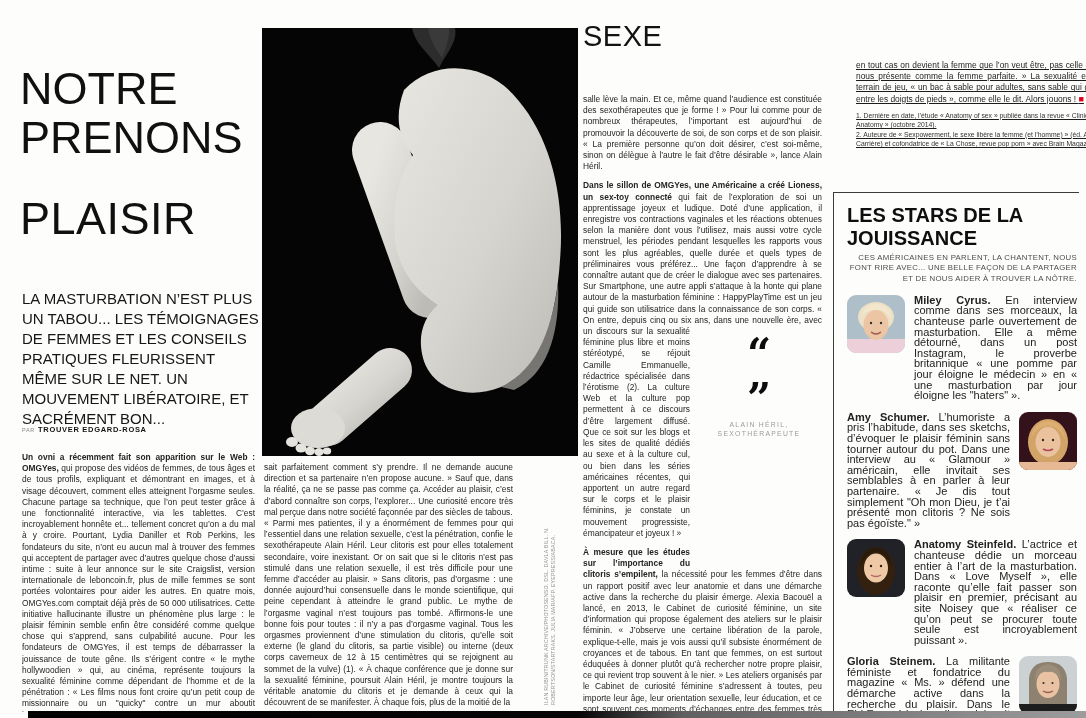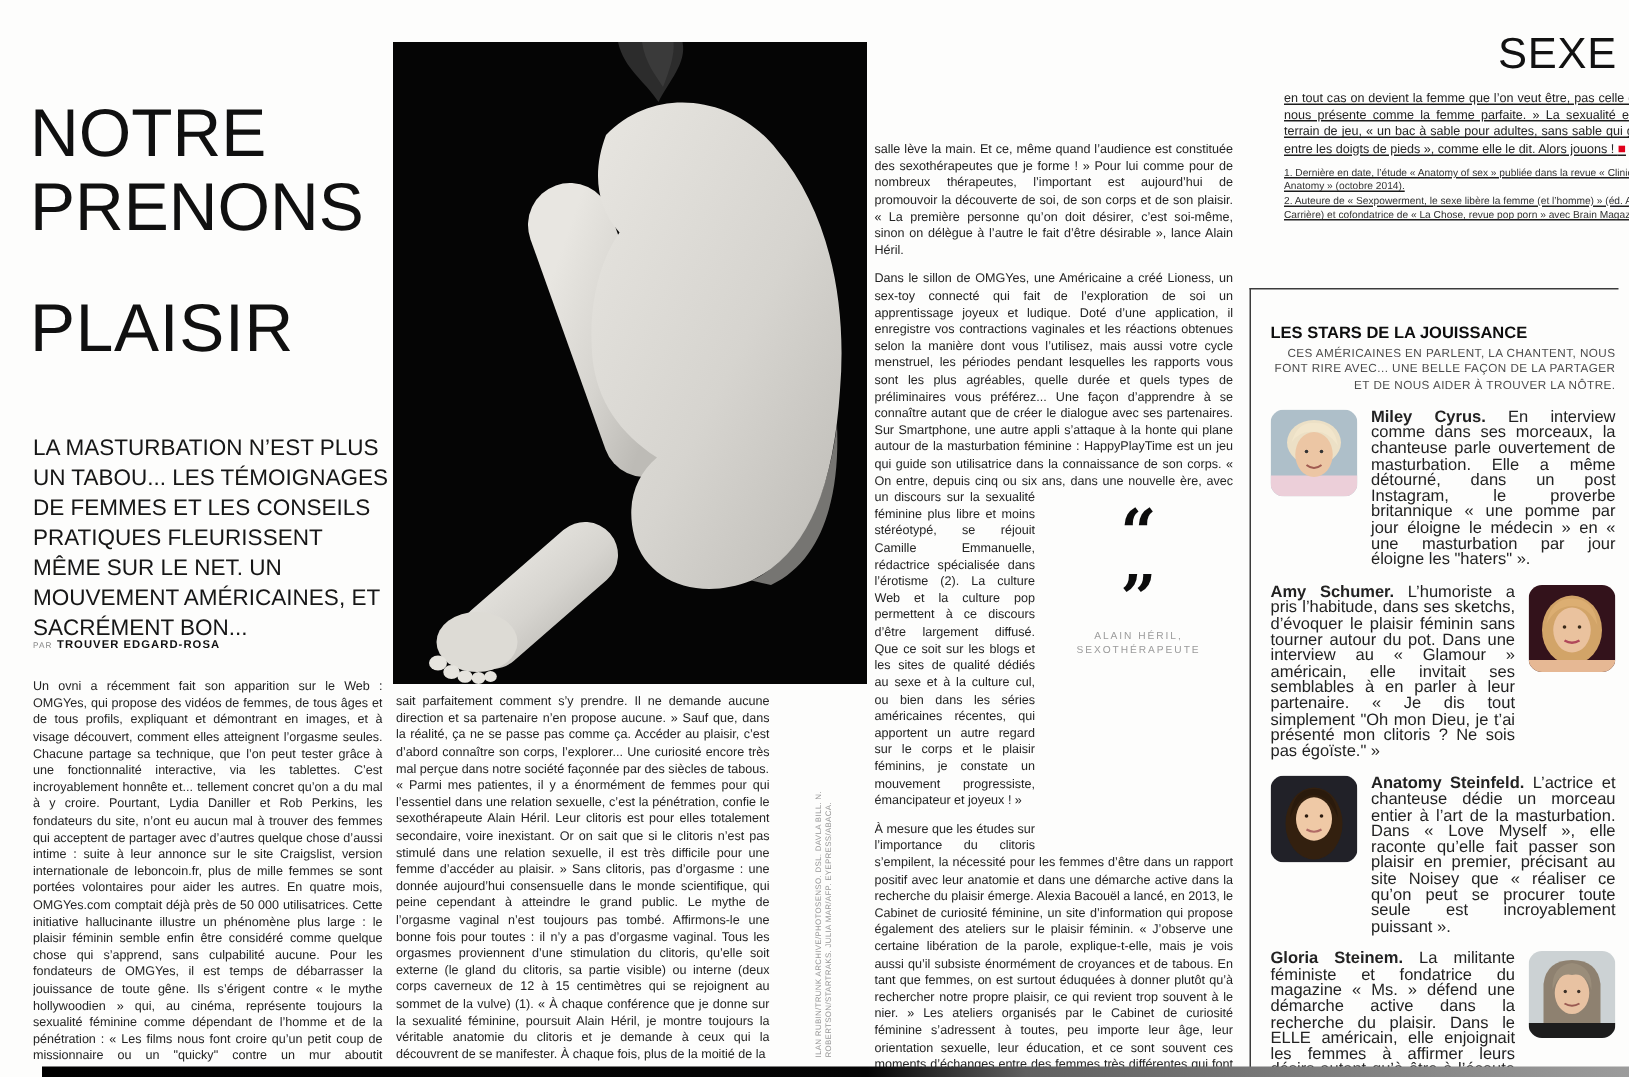--- a/index.html
+++ b/index.html
@@ -12,33 +12,33 @@
   .title .bold{font-weight:400;letter-spacing:.5px;margin-top:32px;}
   .standfirst{position:absolute;left:22px;top:289px;width:238px;font-size:15px;
               line-height:20px;font-weight:400;color:#161616;}
   .byline{position:absolute;left:22px;top:425px;font-size:7.5px;font-weight:bold;
           letter-spacing:.7px;color:#111;}
   .byline .pre{font-size:5.5px;color:#888;font-weight:normal;margin-right:3px;}
 
   .col{text-align:justify;font-size:8.4px;line-height:11.2px;color:#242424;}
   .col p{margin:0;}
   .col1{position:absolute;left:22px;top:452px;width:233px;height:260px;overflow:hidden;}
-  .lead-bold{font-weight:normal;}
+  .lead-bold{font-weight:bold;}
 
   
   .photo{position:absolute;left:262px;top:28px;width:316px;height:428px;background:#040404;}
   .photo svg{display:block;width:100%;height:100%;}
   .credit{position:absolute;left:455px;top:603px;width:190px;height:14px;
           transform:rotate(-90deg);font-size:5.3px;line-height:6.6px;color:#949494;
           letter-spacing:.2px;white-space:nowrap;}
 
   .col2{position:absolute;left:264px;top:462px;width:249px;height:252px;overflow:hidden;}
 
   
-  .sexe{position:absolute;left:583px;top:20px;width:495px;text-align:right;
+  .sexe{position:absolute;left:583px;top:20px;width:495px;text-align:left;
         font-size:29px;font-weight:500;letter-spacing:.5px;color:#121212;}
 
   
   .col3{position:absolute;left:583px;top:94px;width:239px;height:624px;overflow:hidden;}
   .col3 p + p{margin-top:8px;}
   .q-spacer{float:right;width:0;height:240px;}
   .pullquote{float:right;clear:right;width:132px;height:230px;text-align:center;
              padding-left:6px;box-sizing:border-box;}
   .pq-open,.pq-close{font-family:"DejaVu Serif",serif;font-weight:bold;font-size:42px;
              line-height:30px;color:#0c0c0c;}
@@ -51,21 +51,21 @@
   
   .col4{position:absolute;left:856px;top:60px;width:250px;text-decoration:underline;}
   .endmark{color:#e0001a;font-size:9px;}
   .footnotes{margin-top:6px;font-size:6.8px;line-height:9.4px;color:#333;text-align:left;}
   .footnotes div{margin:0;}
 
   
   .sidebar{position:absolute;left:833px;top:192px;width:246px;height:520px;
            border-top:1px solid #3c3c3c;border-left:1px solid #3c3c3c;
            padding:11px 2px 0 13px;box-sizing:border-box;overflow:hidden;}
-  .sb-title{font-size:11px;font-weight:bold;color:#0e0e0e;margin-top:12px;}
+  .sb-title{font-size:20px;font-weight:bold;color:#0e0e0e;}
   .sb-sub{font-size:7.8px;line-height:10.3px;color:#4c4c4c;letter-spacing:.3px;margin-top:3px;text-align:right;}
   .sb-entry{display:flex;gap:9px;margin-top:11px;align-items:flex-start;}
   .sb-entry.reverse{flex-direction:row-reverse;}
   .sb-photo{width:58px;height:58px;border-radius:9px;overflow:hidden;flex:0 0 auto;}
   .sb-photo svg{display:block;width:58px;height:58px;}
   .sb-text{font-size:11px;line-height:10.6px;text-align:justify;color:#222;}
   .sb-name{font-weight:bold;}
 
   .bottom-strip{position:absolute;left:28px;right:0;bottom:0;height:7px;
         background:linear-gradient(90deg,#000 0%,#050505 52%,#606060 62%,#9c9c9c 100%);}
@@ -74,21 +74,21 @@
 <body>
 
 <div class="page">
 
   <div class="title">
     <div>NOTRE</div>
     <div>PRENONS</div>
     <div class="bold">PLAISIR</div>
   </div>
 
-  <div class="standfirst">LA MASTURBATION N’EST PLUS UN TABOU... LES TÉMOIGNAGES DE FEMMES ET LES CONSEILS PRATIQUES FLEURISSENT MÊME SUR LE NET. UN MOUVEMENT AMÉRICAINES, ET SACRÉMENT BON...</div>
+  <div class="standfirst">LA MASTURBATION N’EST PLUS UN TABOU... LES TÉMOIGNAGES DE FEMMES ET LES CONSEILS PRATIQUES FLEURISSENT MÊME SUR LE NET. UN MOUVEMENT LIBÉRATOIRE, ET SACRÉMENT BON...</div>
 
   <div class="byline">
     <span class="pre">PAR</span><span>TROUVER EDGARD-ROSA</span>
   </div>
 
   <div class="col col1">
     <p><span class="lead-bold">Un ovni a récemment fait son apparition sur le Web : OMGYes,</span><span> qui propose des vidéos de femmes, de tous âges et de tous profils, expliquant et démontrant en images, et à visage découvert, comment elles atteignent l’orgasme seules. Chacune partage sa technique, que l’on peut tester grâce à une fonctionnalité interactive, via les tablettes. C’est incroyablement honnête et... tellement concret qu’on a du mal à y croire. Pourtant, Lydia Daniller et Rob Perkins, les fondateurs du site, n’ont eu aucun mal à trouver des femmes qui acceptent de partager avec d’autres quelque chose d’aussi intime : suite à leur annonce sur le site Craigslist, version internationale de leboncoin.fr, plus de mille femmes se sont portées volontaires pour aider les autres. En quatre mois, OMGYes.com comptait déjà près de 50 000 utilisatrices. Cette initiative hallucinante illustre un phénomène plus large : le plaisir féminin semble enfin être considéré comme quelque chose qui s’apprend, sans culpabilité aucune. Pour les fondateurs de OMGYes, il est temps de débarrasser la jouissance de toute gêne. Ils s’érigent contre « le mythe hollywoodien » qui, au cinéma, représente toujours la sexualité féminine comme dépendant de l’homme et de la pénétration : « Les films nous font croire qu’un petit coup de missionnaire ou un "quicky" contre un mur aboutit immanquablement pour toute femme à un orgasme époustouflant en moins d’une minute. C’est toujours le même scénario, y compris dans les comédies à l’eau de rose. Le bon amant sur grand écran est toujours un télépathe qui</span></p>
   </div>
 
   <div class="photo">

